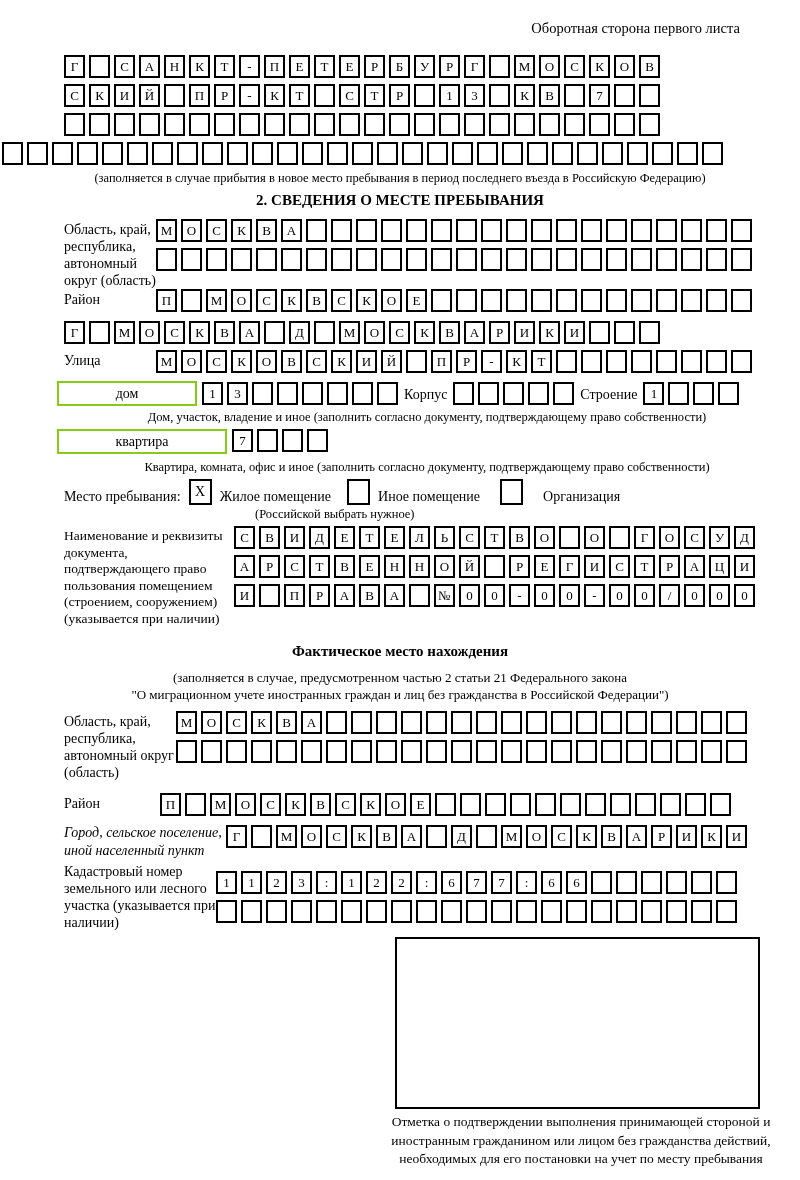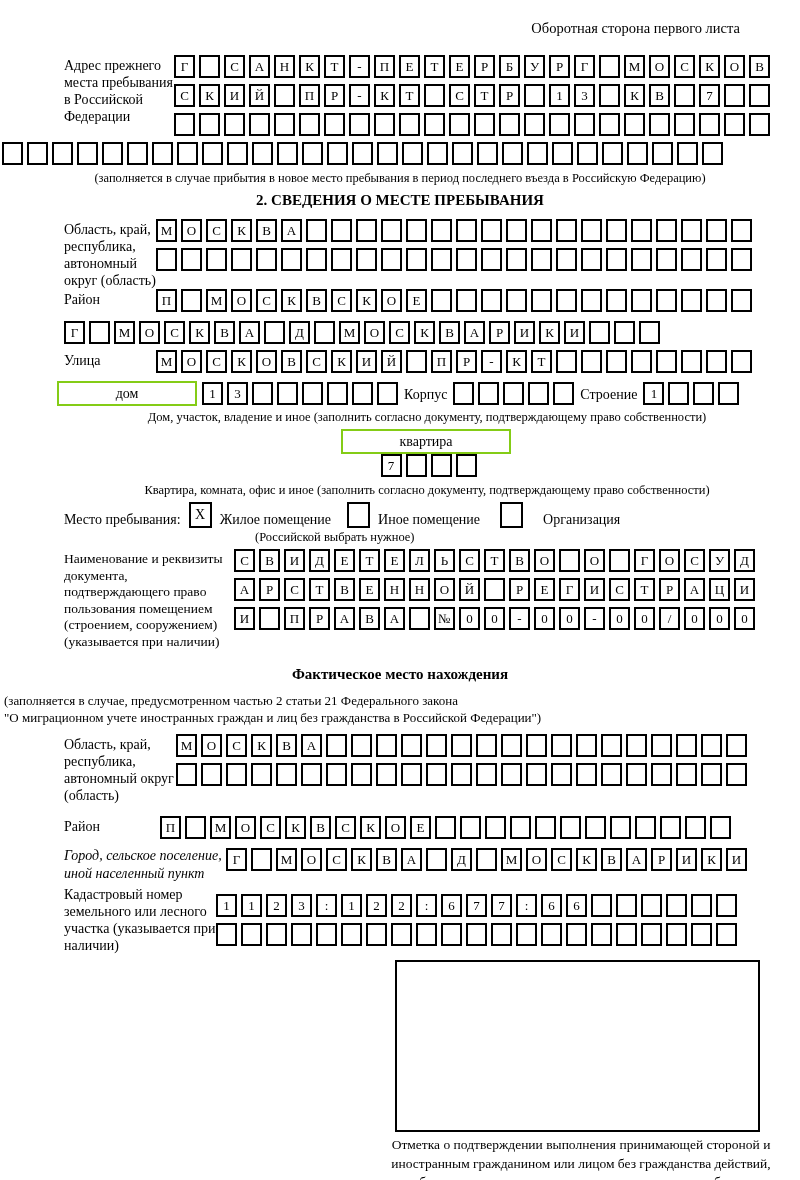--- a/index.html
+++ b/index.html
@@ -39,29 +39,28 @@
   .stay-row .opt-label{ padding-top:1px;margin-top:8px; }
 
   .stamp-box{
     margin-left:395px; margin-top:6px; width:361px; height:168px;
     border:2px solid #000;
   }
   .stamp-caption{
     margin-left:370px; width:422px; text-align:center;
     font-size:13.5px; line-height:1.38; margin-top:4px;
   }
-  .cap2{ font-size:13px; text-align:left; margin:1px 4px;}
+  .cap2{ font-size:13px; text-align:center; margin:1px 4px;}
 </style>
 </head>
 <body>
 
 <div class="hdr-note">Оборотная сторона первого листа</div>
 
 <div class="field" style="margin-top:18px;">
-  <div class="flabel" style="width:110px;">Адрес прежнего места пребывания в Российской Федерации</div>
   <div class="rows">
     <div class="cellrow">
         <span class="cell">Г</span>
         <span class="cell"></span>
         <span class="cell">С</span>
         <span class="cell">А</span>
         <span class="cell">Н</span>
         <span class="cell">К</span>
         <span class="cell">Т</span>
         <span class="cell">-</span>
@@ -341,21 +340,21 @@
   <div class="inline-lab">Строение</div>
   <div class="cellrow" style="margin-bottom:0;">
       <span class="cell">1</span>
       <span class="cell"></span>
       <span class="cell"></span>
       <span class="cell"></span>
     </div>
 </div>
 <div class="caption" style="text-align:center; margin-left:64px; margin-top:4px;">Дом, участок, владение и иное (заполнить согласно документу, подтверждающему право собственности)</div>
 
-<div class="field" style="margin-left:57px; margin-top:4px; align-items:center;flex-direction:column;">
+<div class="field" style="margin-left:57px; margin-top:4px; ">
   <div class="bigbox" style="width:166px;">квартира</div>
   <div class="cellrow" style="margin-bottom:0;">
       <span class="cell">7</span>
       <span class="cell"></span>
       <span class="cell"></span>
       <span class="cell"></span>
     </div>
 </div>
 <div class="caption" style="text-align:center; margin-left:64px; margin-top:6px;">Квартира, комната, офис и иное (заполнить согласно документу, подтверждающему право собственности)</div>
 

